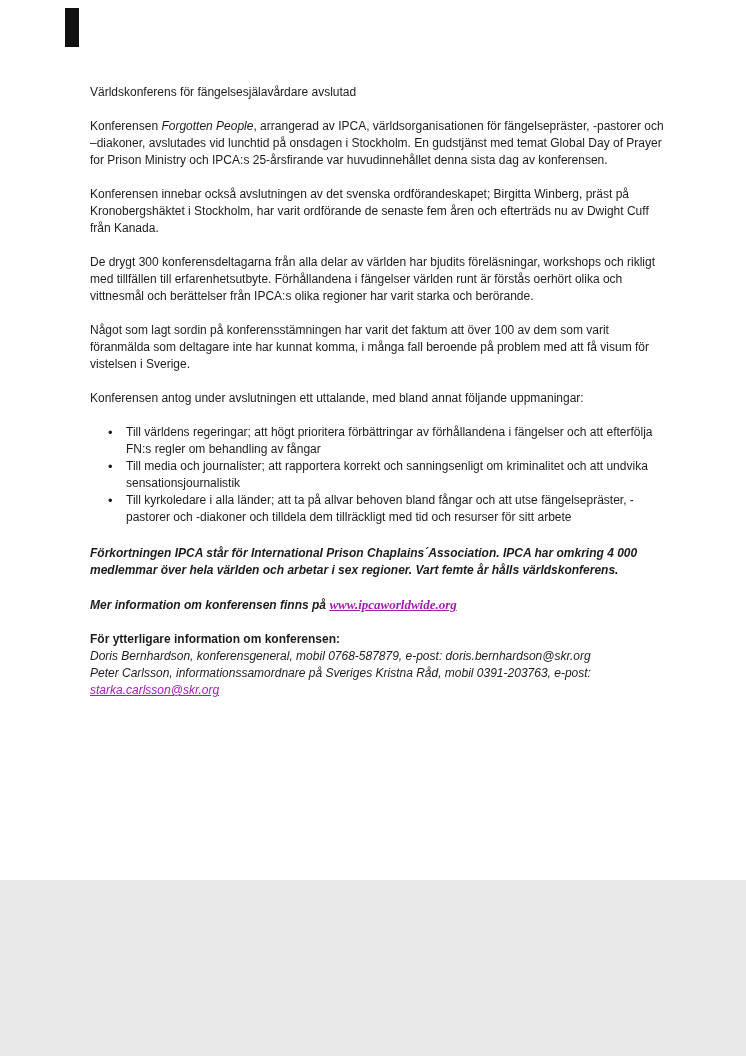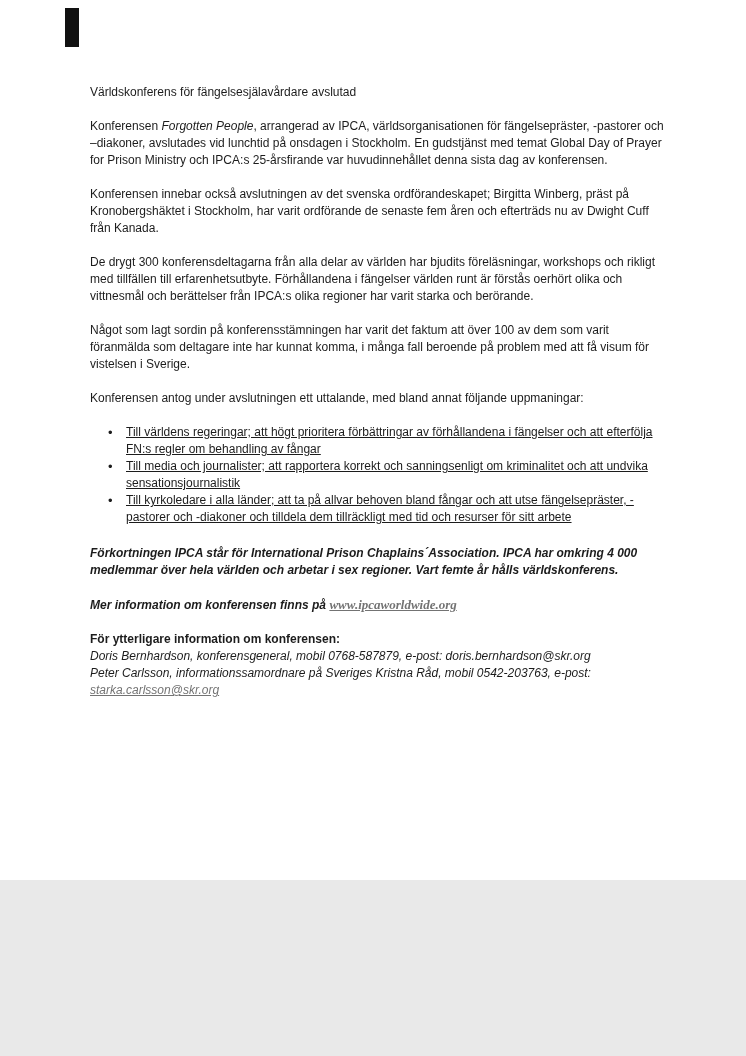--- a/index.html
+++ b/index.html
@@ -35,34 +35,33 @@
   em.conf-name { font-style: italic; }
   ul.bullets {
     margin: 0 0 17px 0;
     padding-left: 28px;
     list-style: none;
   }
   ul.bullets li {
     position: relative;
     padding-left: 8px;
     margin: 0;
-    text-decoration: underline;
   }
   ul.bullets li::before {
     content: "\2022";
     position: absolute;
     left: -10px;
     font-size: 13px;
   }
   .note { font-style: italic; font-weight: bold; }
   .note.first { margin-top: 19px; }
   .contact-heading { font-weight: bold; margin-bottom: 0 !important; }
   .contact-line { margin: 0 !important; font-style: italic; }
   a.link {
-    color: #737373;
+    color: #a21caf;
     text-decoration: underline;
     cursor: pointer;
   }
   a.link.serif {
     font-family: "Liberation Serif", serif;
     font-style: italic;
     font-size: 13px;
   }
 </style>
 </head>
@@ -92,17 +91,17 @@
       <li>Till media och journalister; att rapportera korrekt och sanningsenligt om kriminalitet och att undvika sensationsjournalistik</li>
       <li>Till kyrkoledare i alla länder; att ta på allvar behoven bland fångar och att utse fängelsepräster, -pastorer och -diakoner och tilldela dem tillräckligt med tid och resurser för sitt arbete</li>
     </ul>
 
     <p class="note first">Förkortningen IPCA står för International Prison Chaplains´Association. IPCA har omkring 4 000 medlemmar över hela världen och arbetar i sex regioner. Vart femte år hålls världskonferens.</p>
 
     <p class="note"><span>Mer information om konferensen finns på </span><a class="link serif" href="#">www.ipcaworldwide.org</a></p>
 
     <p class="contact-heading">För ytterligare information om konferensen:</p>
     <p class="contact-line">Doris Bernhardson, konferensgeneral, mobil 0768-587879, e-post: doris.bernhardson@skr.org</p>
-    <p class="contact-line">Peter Carlsson, informationssamordnare på Sveriges Kristna Råd, mobil 0542-203763, e-post:</p>
+    <p class="contact-line">Peter Carlsson, informationssamordnare på Sveriges Kristna Råd, mobil 0391-203763, e-post:</p>
     <p class="contact-line"><a class="link" href="#">starka.carlsson@skr.org</a></p>
 
   </div>
 </div>
 
 </body></html>

